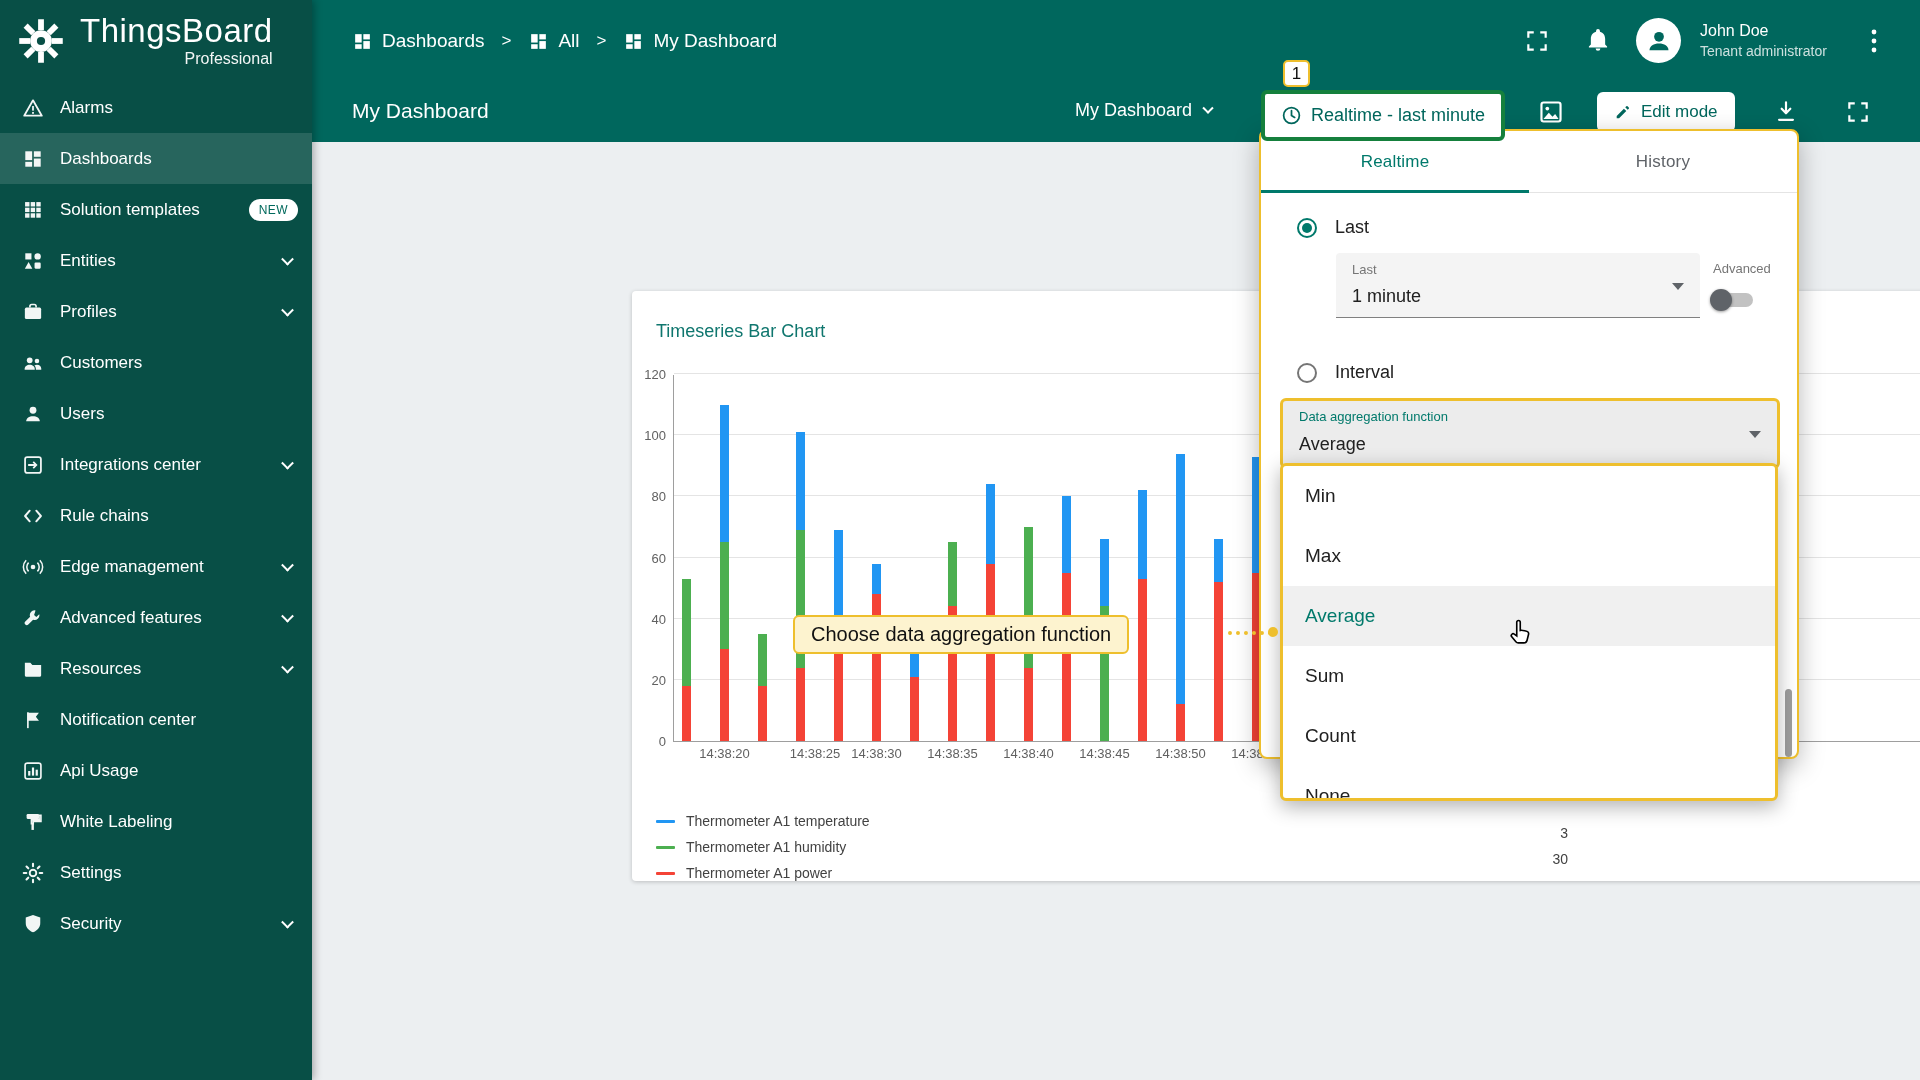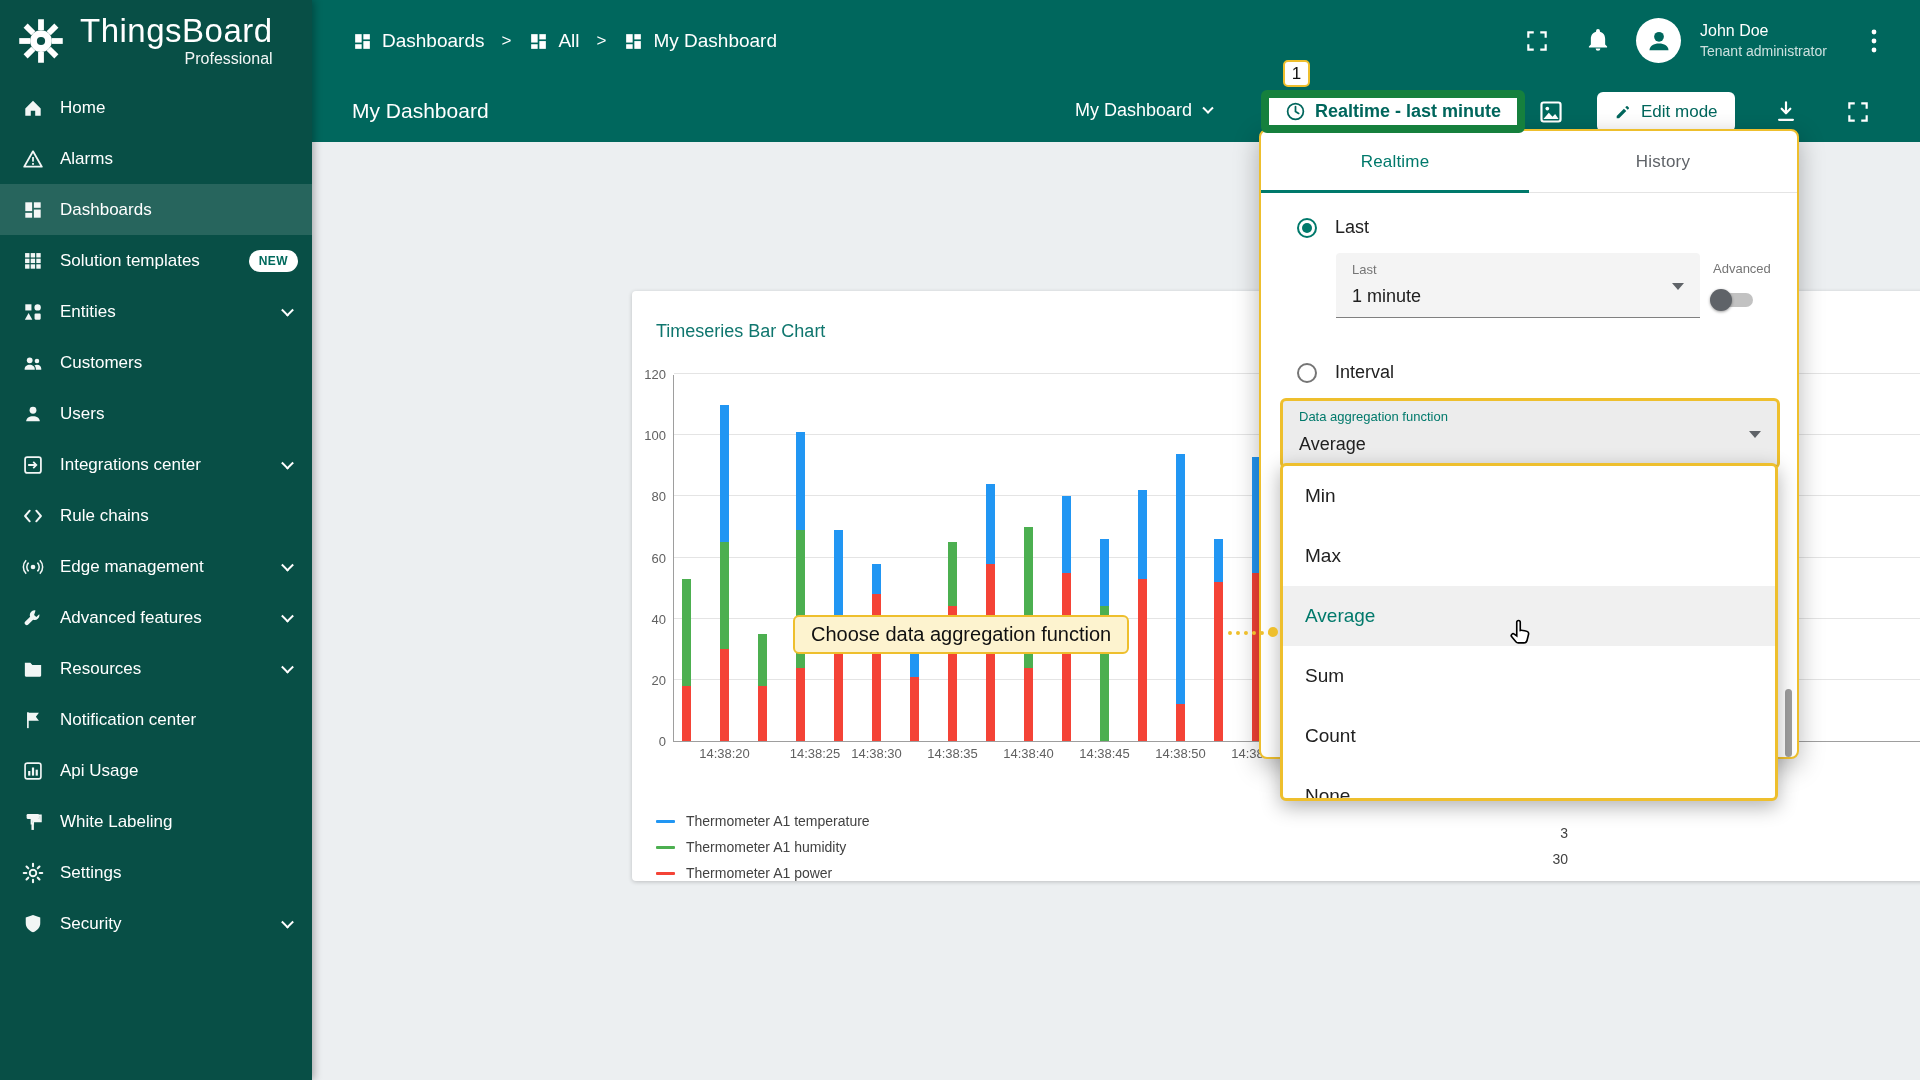--- a/index.html
+++ b/index.html
@@ -12,21 +12,21 @@
   #logo{display:flex;align-items:center;gap:10px;height:82px;padding:0 12px;cursor:pointer}
   #logo svg{width:58px;height:58px;color:#fff;flex:0 0 58px}
   .brand-col{display:flex;flex-direction:column}
   .brand-name{font-size:33px;font-weight:500;letter-spacing:.5px;line-height:1.05}
   .brand-sub{font-size:16px;align-self:flex-end;opacity:.95;margin-top:1px}
   .side-item{position:relative;display:flex;align-items:center;gap:16px;height:51px;padding:0 16px 0 22px;font-size:17px;cursor:pointer;color:#fff}
   .side-item.selected{background:rgba(255,255,255,.13)}
   .side-icon{width:22px;height:22px;flex:0 0 22px;opacity:.95}
   .side-icon svg{width:22px;height:22px;display:block}
   .side-chev{position:absolute;right:20px;top:50%;width:9px;height:9px;border-right:2px solid #fff;border-bottom:2px solid #fff;transform:translateY(-70%) rotate(45deg)}
-  .side-badge{position:absolute;right:14px;background:#fff;color:#00695c;font-size:12px;font-weight:700;padding:4px 10px;border-radius:12px;letter-spacing:.4px}
+  .side-badge{position:absolute;right:14px;background:#fff;color:#00695c;font-size:12px;font-weight:400;padding:4px 10px;border-radius:12px;letter-spacing:.4px}
 
   
   #topbar{position:absolute;left:312px;top:0;right:0;height:82px;background:#00675d;color:#fff;z-index:4}
   #breadcrumbs{position:absolute;left:40px;top:0;height:82px;display:flex;align-items:center;font-size:19px}
   .crumb{display:flex;align-items:center;gap:9px;cursor:pointer}
   .crumb-ic svg{width:21px;height:21px;display:block}
   .crumb-sep{margin:0 17px;font-size:17px}
   .hbtn{position:absolute;cursor:pointer;color:#fff}
   .hbtn svg{display:block}
   #avatar{left:1324px;top:18px;width:45px;height:45px;border-radius:50%;background:#fff;color:#00675d;display:flex;align-items:center;justify-content:center}
@@ -39,21 +39,21 @@
   #toolbar{position:absolute;left:312px;top:82px;right:0;height:60px;background:#00675d;color:#fff;z-index:4}
   #toolbar-title{position:absolute;left:40px;top:17px;font-size:21px;font-weight:500}
   #dash-select{position:absolute;left:763px;top:18px;display:flex;align-items:center;gap:12px;font-size:18px;cursor:pointer}
   .chev-w{width:8px;height:8px;border-right:2px solid #fff;border-bottom:2px solid #fff;transform:rotate(45deg) translate(-2px,-2px)}
   .tbicon{position:absolute;cursor:pointer;color:#fff}
   .tbicon svg{display:block}
   #edit-btn{position:absolute;left:1285px;top:10px;height:40px;display:flex;align-items:center;gap:9px;padding:0 17px;background:#fff;color:#00665c;border-radius:6px;font-size:17px;font-weight:500;cursor:pointer}
   #edit-btn svg{width:18px;height:18px}
 
   
-  #realtime-btn{position:absolute;left:1261px;top:90px;height:43px;display:flex;align-items:center;gap:9px;padding:0 16px;background:#fff;border:8px solid #15803d;border-radius:6px;color:#00665c;font-size:18px;font-weight:700;z-index:45;cursor:pointer}
+  #realtime-btn{position:absolute;left:1261px;top:90px;height:51px;display:flex;align-items:center;gap:9px;padding:0 16px;background:#fff;border:4px solid #15803d;border-radius:6px;color:#00665c;font-size:18px;font-weight:400;z-index:45;cursor:pointer}
   #realtime-btn svg{width:21px;height:21px}
   #step-badge{position:absolute;left:1283px;top:60px;width:27px;height:27px;background:#fff;border:2px solid #eebf2d;border-radius:5px;display:flex;align-items:center;justify-content:center;font-size:17px;color:#111;z-index:46}
 
   
   #content{position:absolute;left:312px;top:142px;right:0;bottom:0;background:#eceff1}
   #widget{position:absolute;left:320px;top:149px;width:1380px;height:590px;background:#fff;border-radius:4px;box-shadow:0 1px 4px rgba(0,0,0,.2);z-index:2}
   #widget-title{position:absolute;left:24px;top:30px;font-size:18px;color:#0f766e}
   #widget-export{position:absolute;left:910px;top:32px;color:#455a64;cursor:pointer}
   #widget-export svg{width:22px;height:22px}
   #plot{position:absolute;left:41px;top:84px;width:1315px;height:367px;border-left:1px solid #9e9e9e;border-bottom:1px solid #9e9e9e}
@@ -132,28 +132,20 @@
       </svg>
       <div class="brand-col">
         <span class="brand-name">ThingsBoard</span>
         <span class="brand-sub">Professional</span>
       </div>
     </div>
     <nav id="side-nav">
         <div class="side-item">
           <span class="side-icon">
             <svg viewBox="0 0 20 20">
-              <path d="M3 10.5 10 3.5 17 10.5V17H12V12.5H8V17H3Z" fill="currentColor"></path>
-            </svg>
-          </span>
-          <span class="side-label">Home</span>
-        </div>
-        <div class="side-item">
-          <span class="side-icon">
-            <svg viewBox="0 0 20 20">
               <path d="M10 3 18 17H2Z" fill="none" stroke="currentColor" stroke-width="1.6" stroke-linejoin="round"></path>
               <rect x="9.2" y="8.2" width="1.6" height="4.2" fill="currentColor"></rect>
               <rect x="9.2" y="13.6" width="1.6" height="1.7" fill="currentColor"></rect>
             </svg>
           </span>
           <span class="side-label">Alarms</span>
         </div>
         <div class="side-item selected">
           <span class="side-icon">
             <svg viewBox="0 0 20 20" fill="currentColor">
@@ -185,20 +177,30 @@
         <div class="side-item">
           <span class="side-icon">
             <svg viewBox="0 0 20 20" fill="currentColor">
               <rect x="3" y="3" width="5.6" height="5.6"></rect>
               <circle cx="14.2" cy="5.8" r="2.9"></circle>
               <path d="M2.6 17 6 11l3.4 6Z"></path>
               <rect x="11.4" y="11.4" width="5.6" height="5.6" rx="1"></rect>
             </svg>
           </span>
           <span class="side-label">Entities</span>
+          <span class="side-chev"></span>
+        </div>
+        <div class="side-item">
+          <span class="side-icon">
+            <svg viewBox="0 0 20 20">
+              <path d="M7.2 6V4.8A1.6 1.6 0 0 1 8.8 3.2h2.4A1.6 1.6 0 0 1 12.8 4.8V6" fill="none" stroke="currentColor" stroke-width="1.5"></path>
+              <rect x="2.6" y="6" width="14.8" height="10.4" rx="1.4" fill="currentColor"></rect>
+            </svg>
+          </span>
+          <span class="side-label">Profiles</span>
           <span class="side-chev"></span>
         </div>
         <div class="side-item">
           <span class="side-icon">
             <svg viewBox="0 0 20 20" fill="currentColor">
               <circle cx="7" cy="7.6" r="2.6"></circle>
               <circle cx="13.6" cy="8.2" r="2.1"></circle>
               <path d="M2.4 15.4c0-2.4 2.1-3.9 4.6-3.9s4.6 1.5 4.6 3.9v.8H2.4Z"></path>
               <path d="M12.6 16.2v-.8c0-1.3-.5-2.4-1.3-3.2.7-.3 1.5-.5 2.3-.5 2.1 0 3.9 1.3 3.9 3.3v1.2Z"></path>
             </svg>

